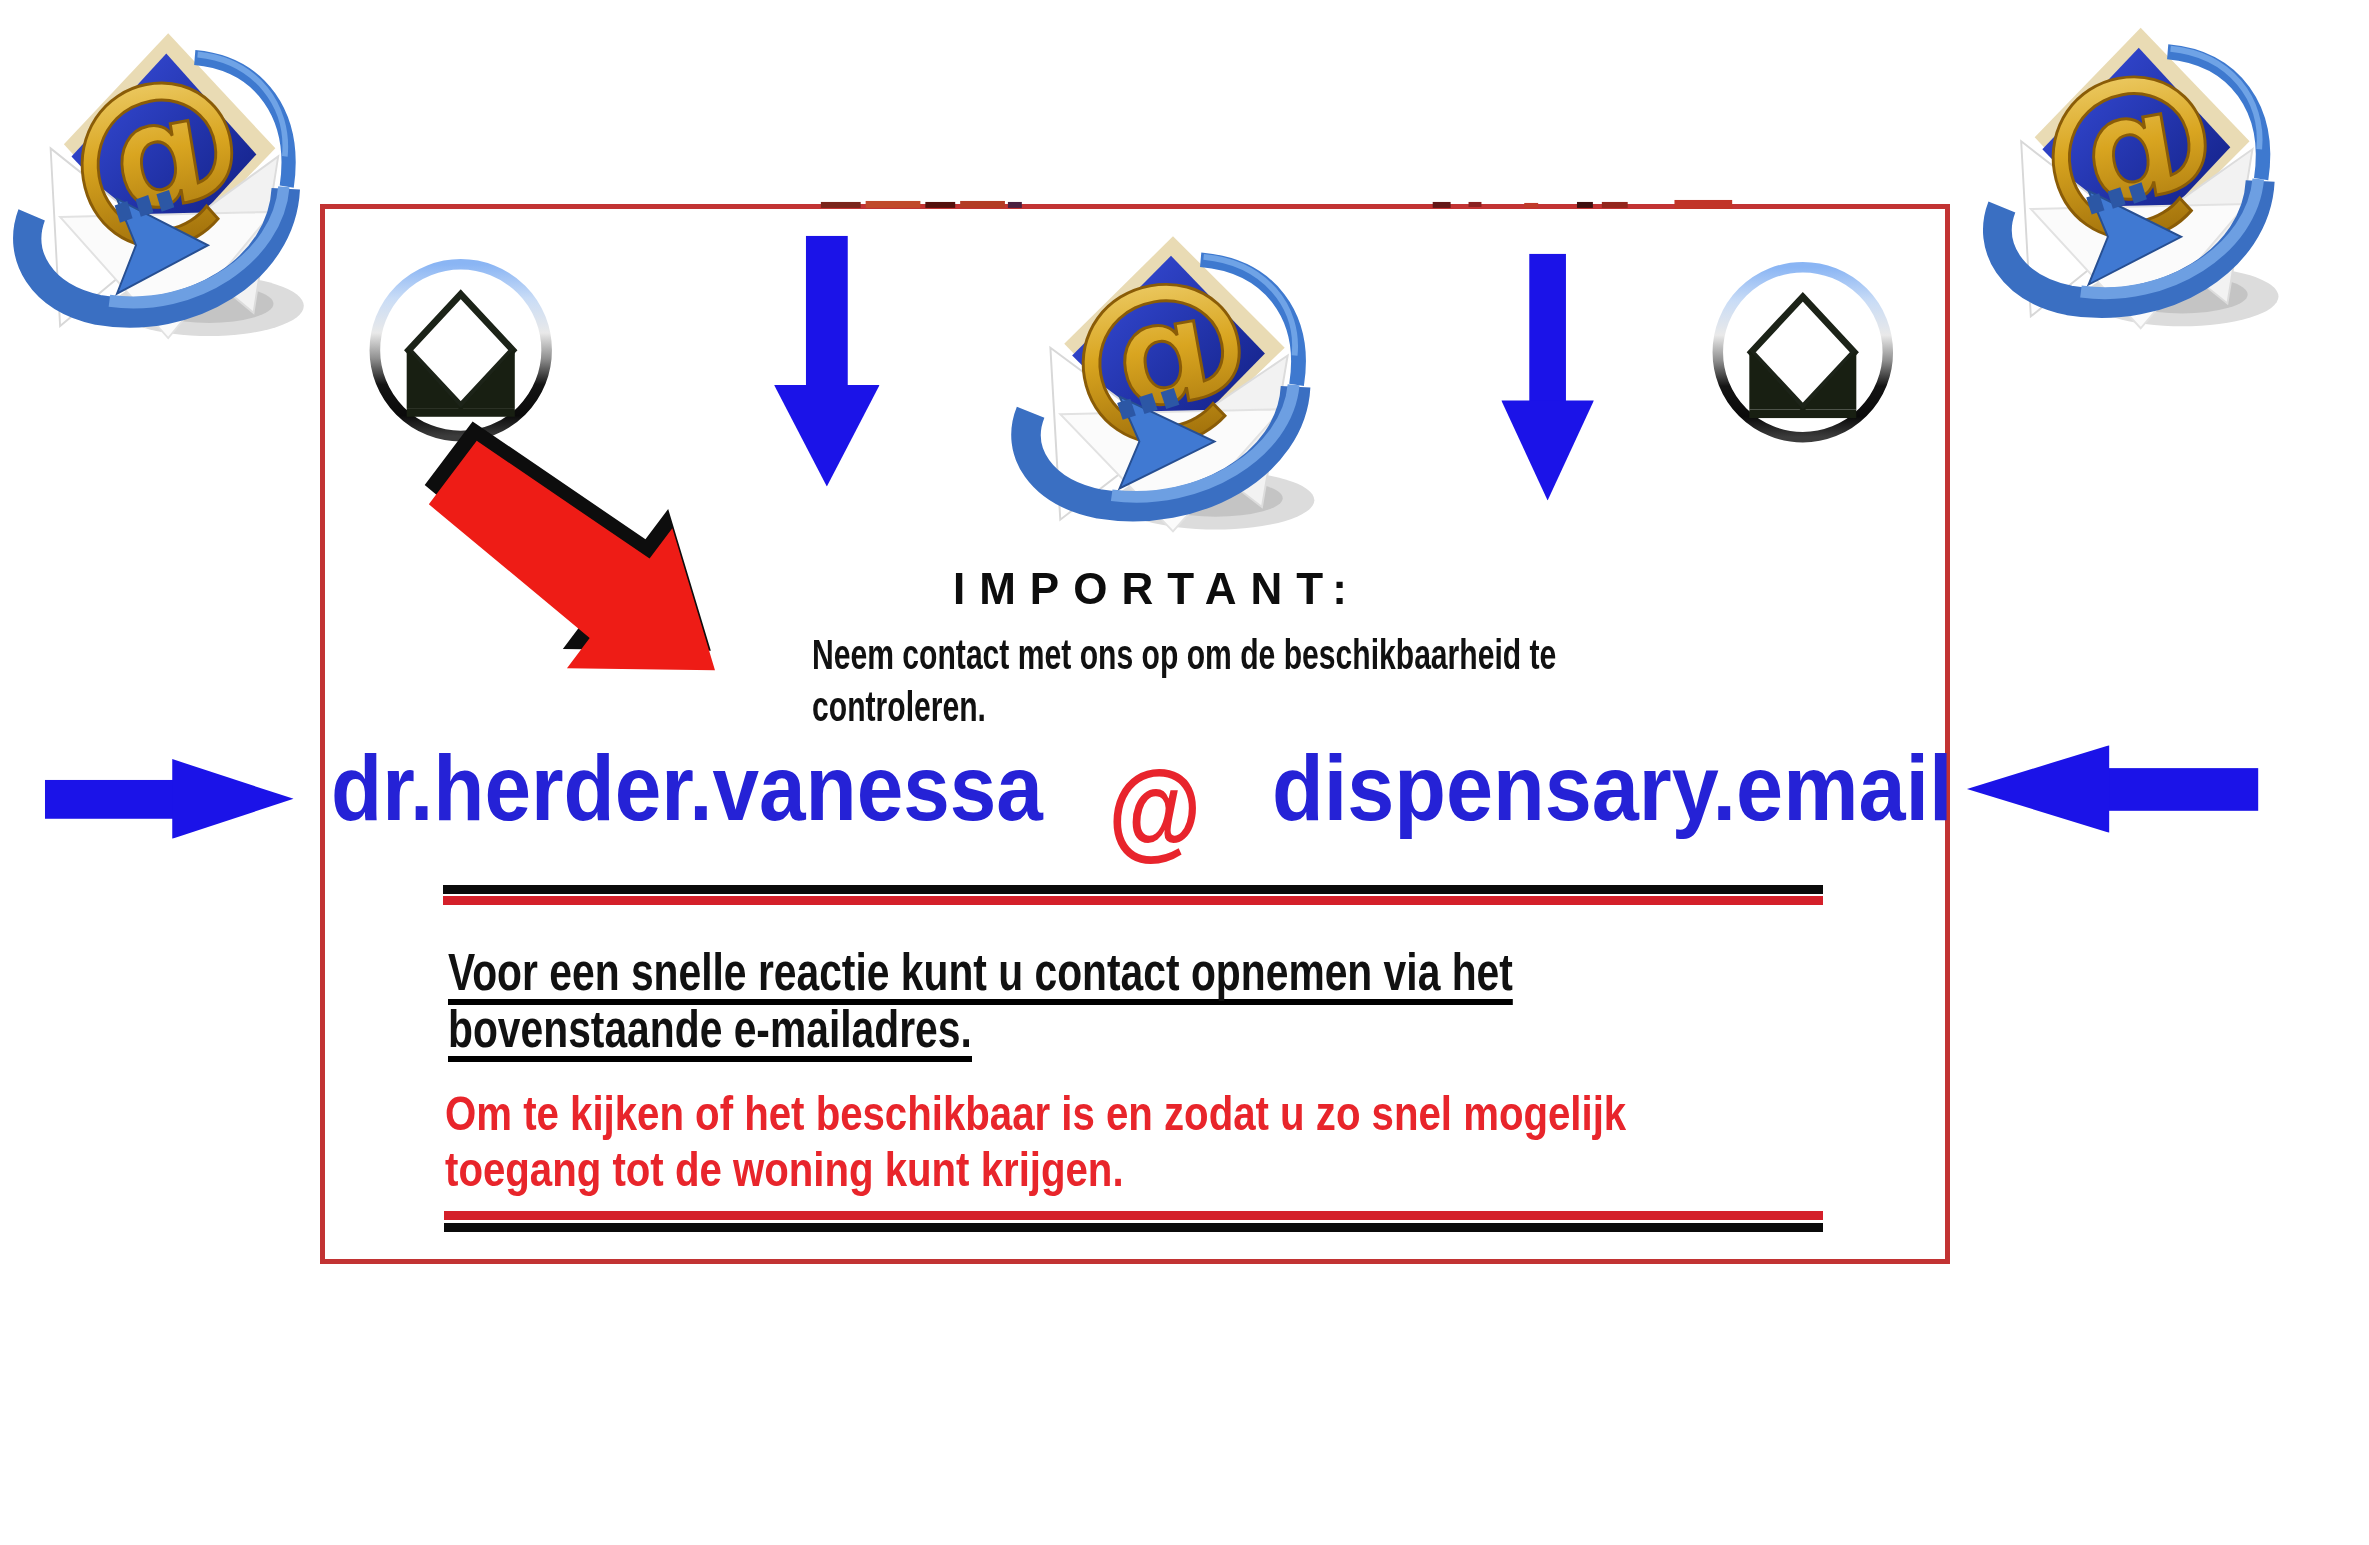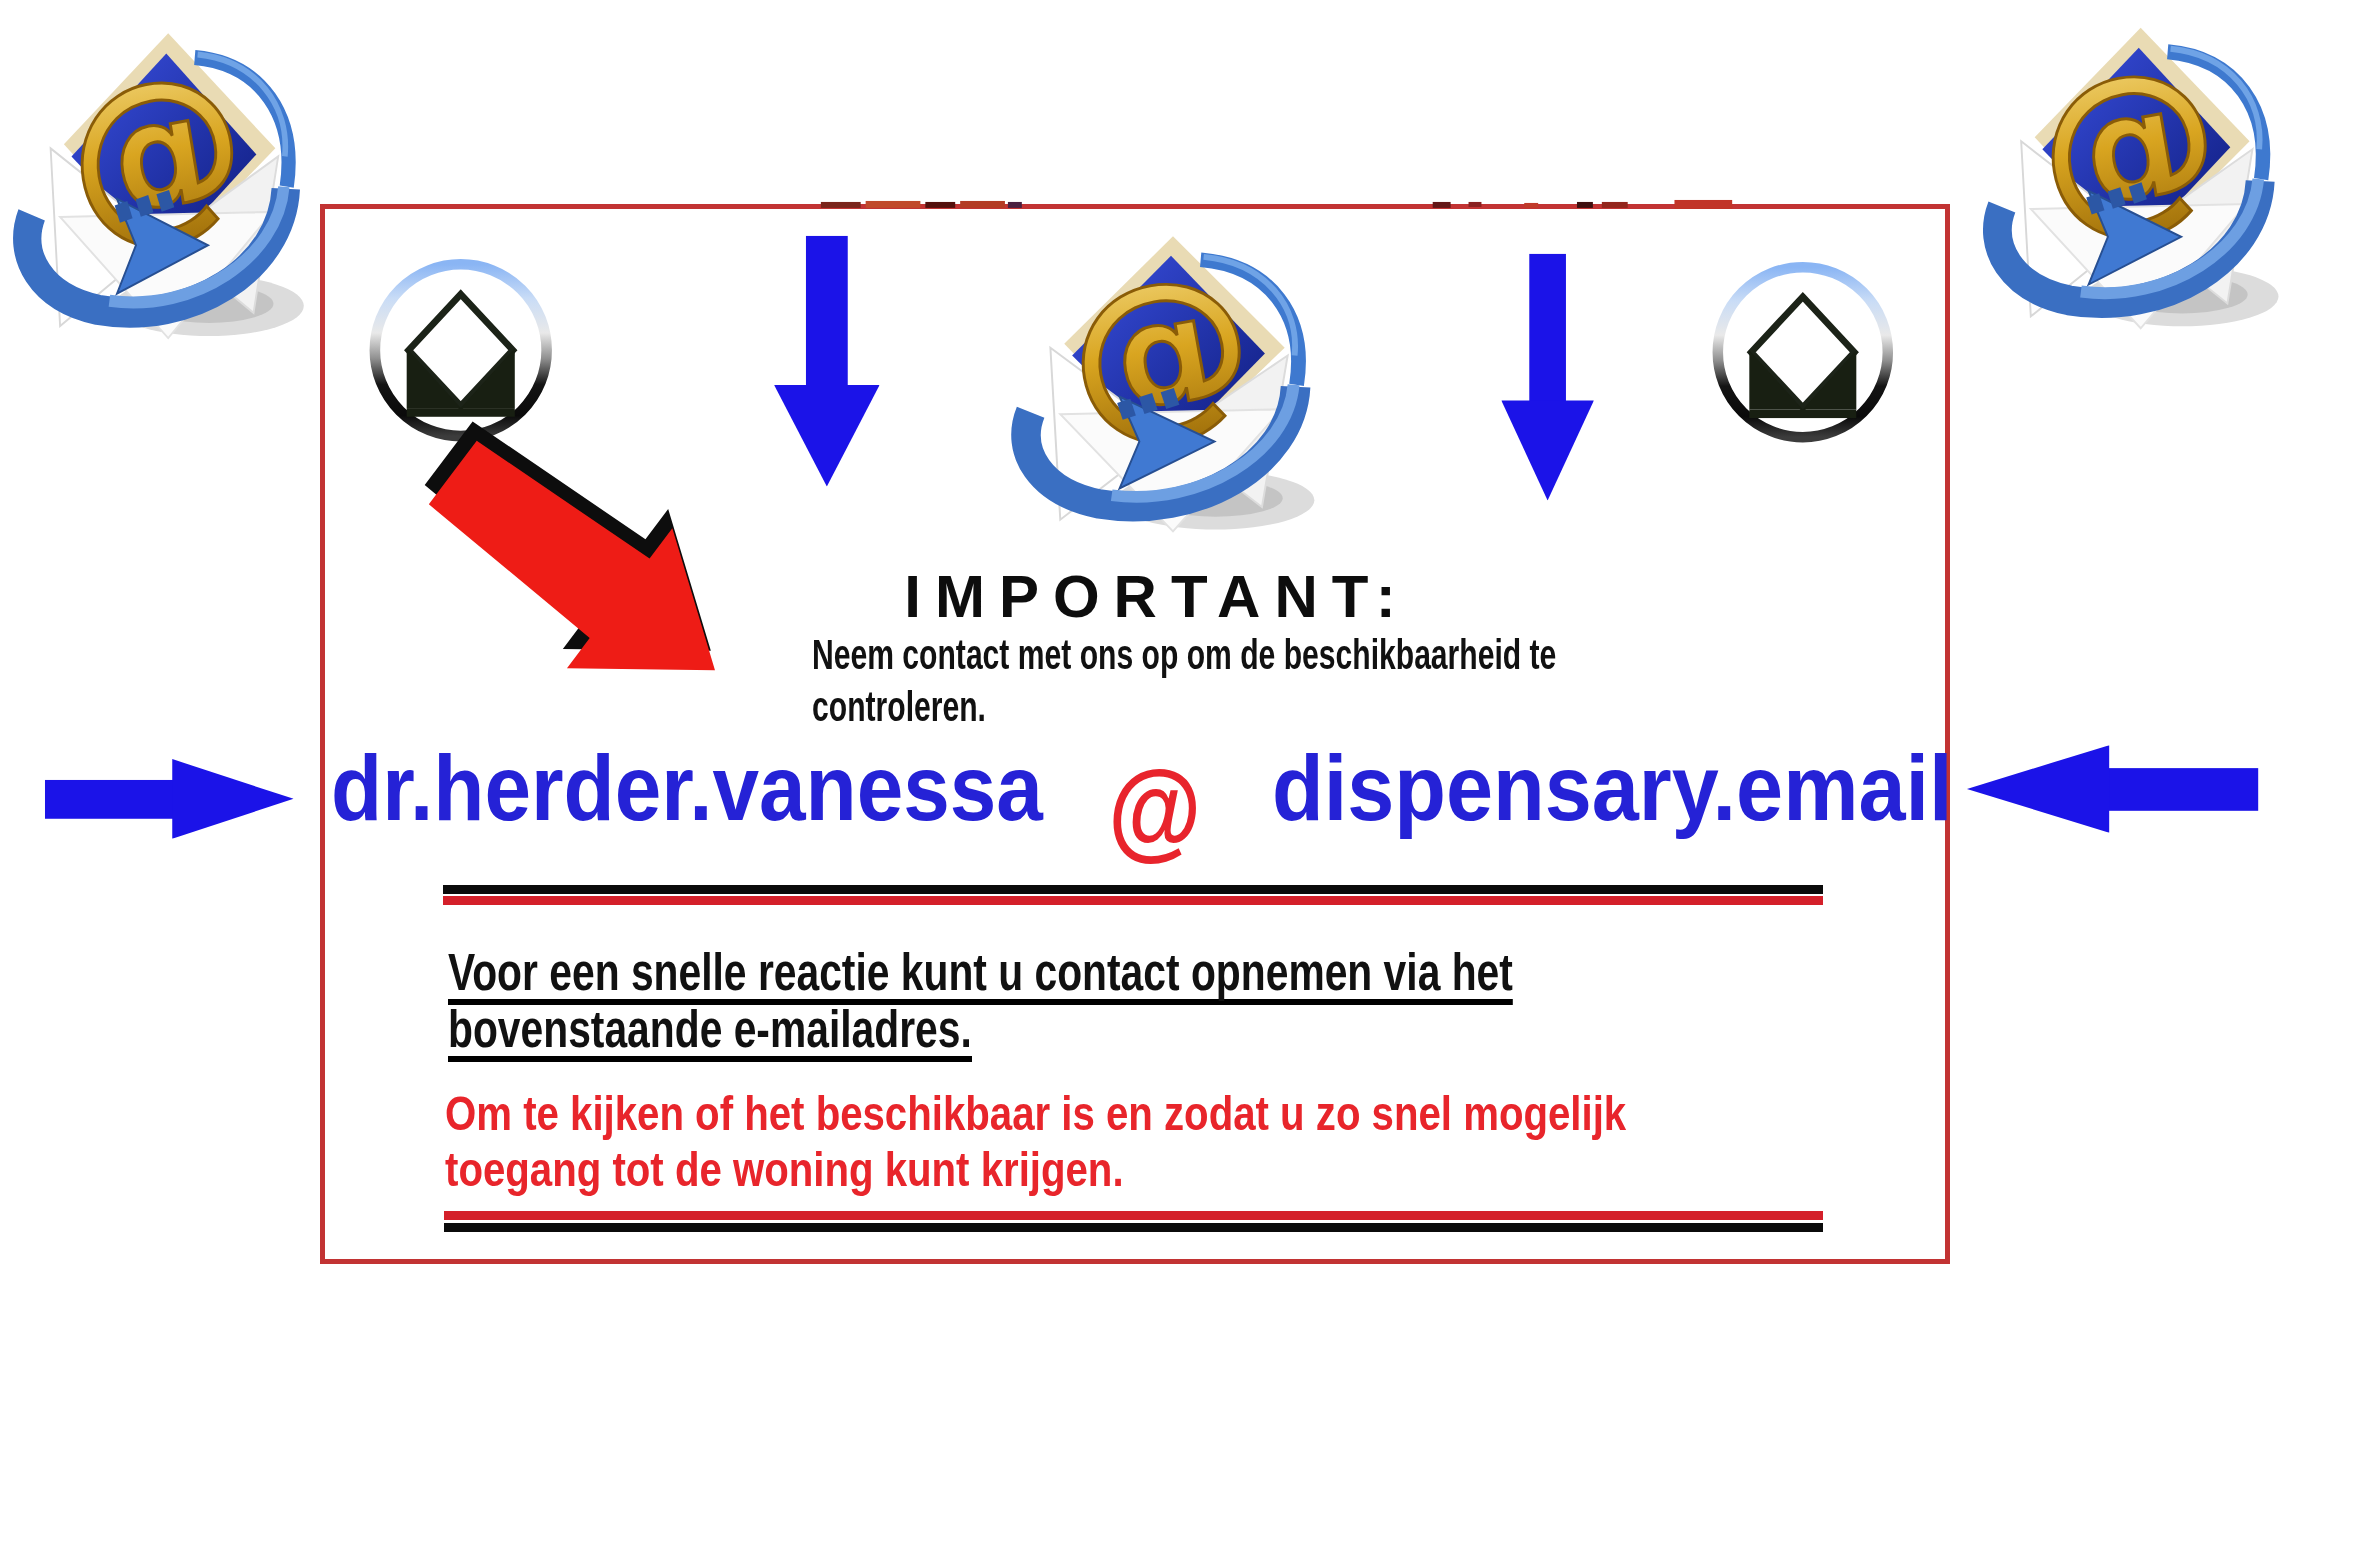--- a/index.html
+++ b/index.html
@@ -10,21 +10,21 @@
   #notice-box{
     position:absolute;left:320px;top:204px;width:1620px;height:1050px;
     border:5px solid #c23333;background:transparent;
   }
   svg.overlay{position:absolute;left:0;top:0;width:2369px;height:1545px;pointer-events:none;}
   .t{
     position:absolute;line-height:1;white-space:nowrap;font-weight:bold;
     transform-origin:0 0;color:#111;
   }
   #important-heading{left:342px;top:567px;width:1630px;text-align:center;
-    font-size:60px;letter-spacing:14px;color:#0d0d0d;}
+    font-size:44px;letter-spacing:14px;color:#0d0d0d;}
   #neem-line1{left:812px;top:633px;font-size:43px;transform:scaleX(.70);}
   #neem-line2{left:812px;top:685px;font-size:43px;transform:scaleX(.70);}
   #email-local{left:331px;top:742px;font-size:93px;color:#2522d6;transform:scaleX(.90);}
   #email-at{left:1108px;top:755px;font-size:109px;color:#e8242c;transform:scaleX(.88);}
   #email-domain{left:1272px;top:742px;font-size:93px;color:#2522d6;transform:scaleX(.91);}
   .bar{position:absolute;height:9px;}
   #sep1-black{left:443px;top:885px;width:1380px;background:#0b0b0b;}
   #sep1-red{left:443px;top:896px;width:1380px;background:#d4202a;}
   #sep2-red{left:444px;top:1211px;width:1379px;background:#d4202a;}
   #sep2-black{left:444px;top:1223px;width:1379px;background:#0b0b0b;}

